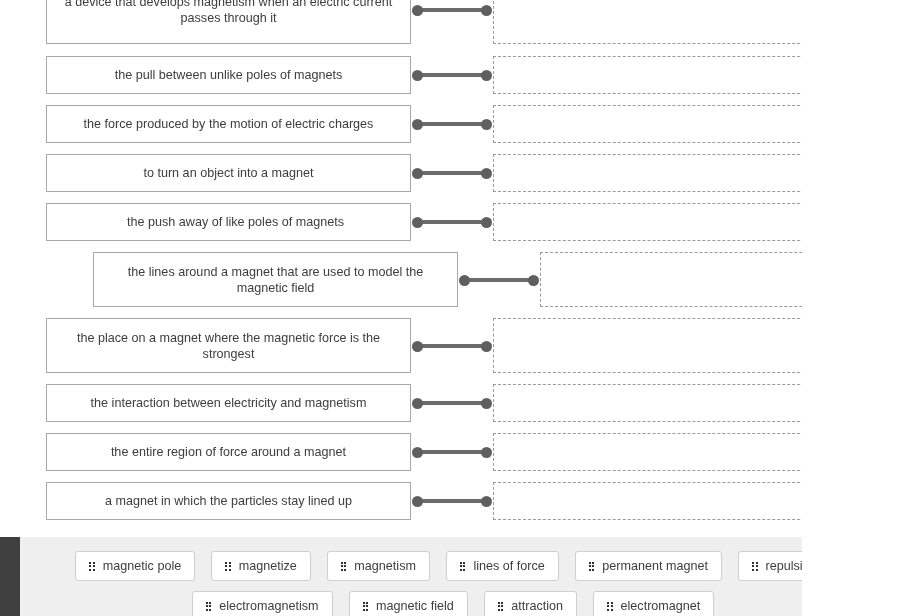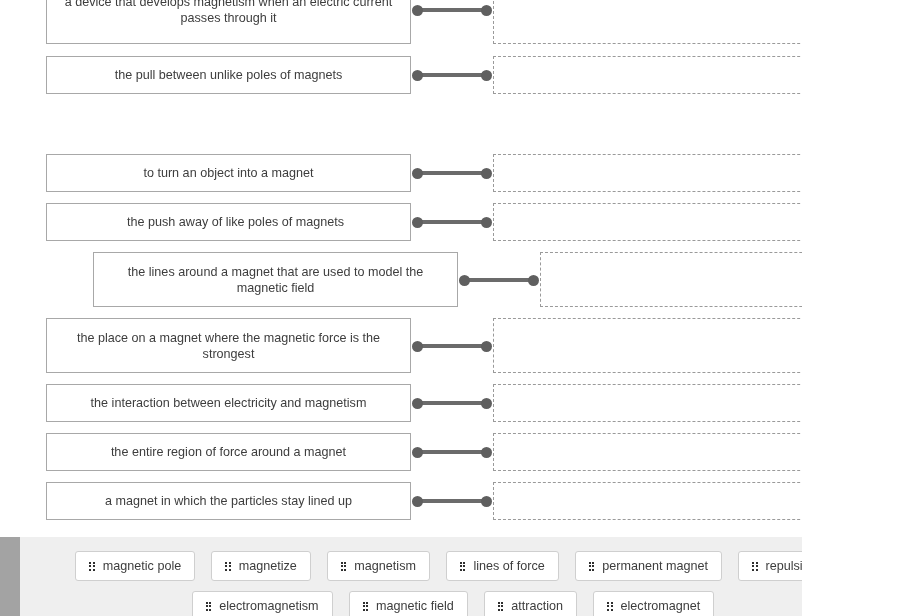--- a/index.html
+++ b/index.html
@@ -10,21 +10,21 @@
     width: 902px;
     height: 616px;
     overflow: hidden;
     font-family: "Liberation Sans", sans-serif;
   }
 
   #app {
     position: relative;
     width: 802px;
     height: 616px;
-    background: #a3a3a3;
+    background: #404040;
     overflow: hidden;
   }
 
   
   .page-rule {
     position: absolute;
     top: 0;
     bottom: 0;
     width: 1px;
     background: #ececec;
@@ -183,20 +183,31 @@
         <div class="prompt-box" style="height: 38px;">
           <span class="txt">the pull between unlike poles of magnets</span>
         </div>
         <div class="connector" style="top: 12px;">
           <span class="bar"></span>
           <span class="knob k-left"></span>
           <span class="knob k-right"></span>
         </div>
         <div class="drop-box" style="height: 38px;"><span></span></div>
       </div>
+      <div class="match-row" style="top: 105px; height: 38px;">
+        <div class="prompt-box" style="height: 38px;">
+          <span class="txt">the force produced by the motion of electric charges</span>
+        </div>
+        <div class="connector" style="top: 12px;">
+          <span class="bar"></span>
+          <span class="knob k-left"></span>
+          <span class="knob k-right"></span>
+        </div>
+        <div class="drop-box" style="height: 38px;"><span></span></div>
+      </div>
       <div class="match-row" style="top: 154px; height: 38px;">
         <div class="prompt-box" style="height: 38px;">
           <span class="txt">to turn an object into a magnet</span>
         </div>
         <div class="connector" style="top: 12px;">
           <span class="bar"></span>
           <span class="knob k-left"></span>
           <span class="knob k-right"></span>
         </div>
         <div class="drop-box" style="height: 38px;"><span></span></div>

